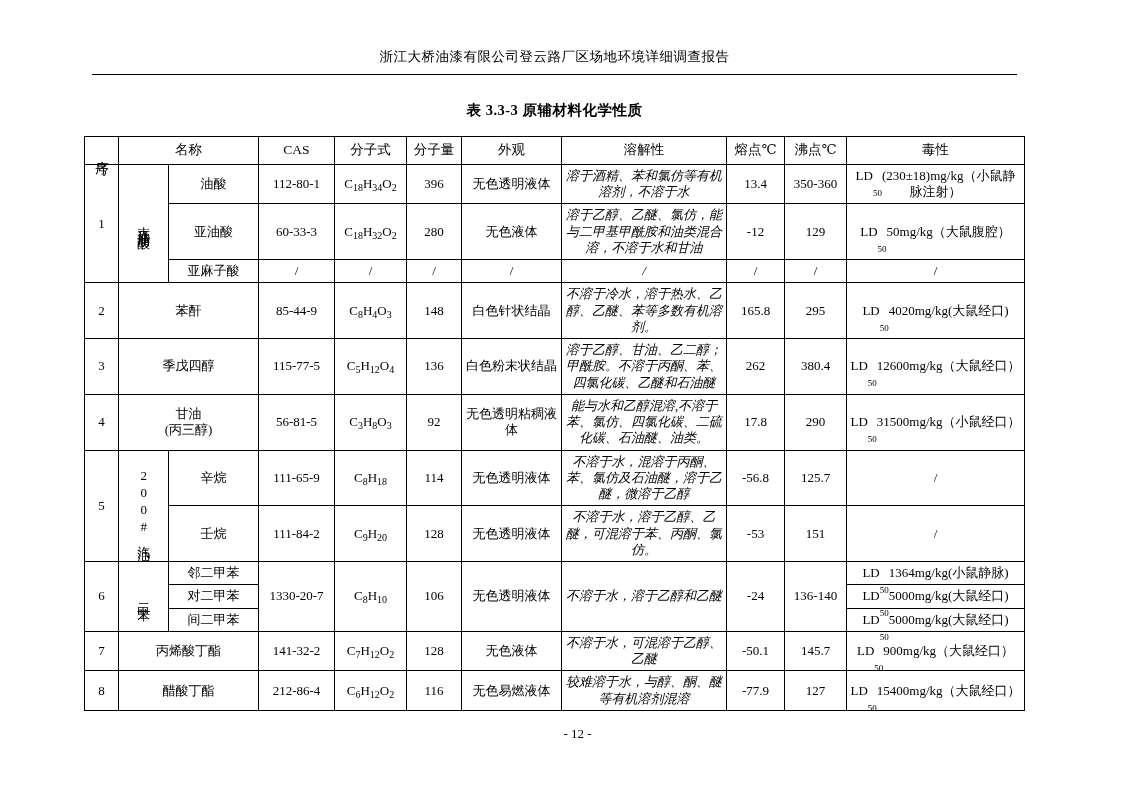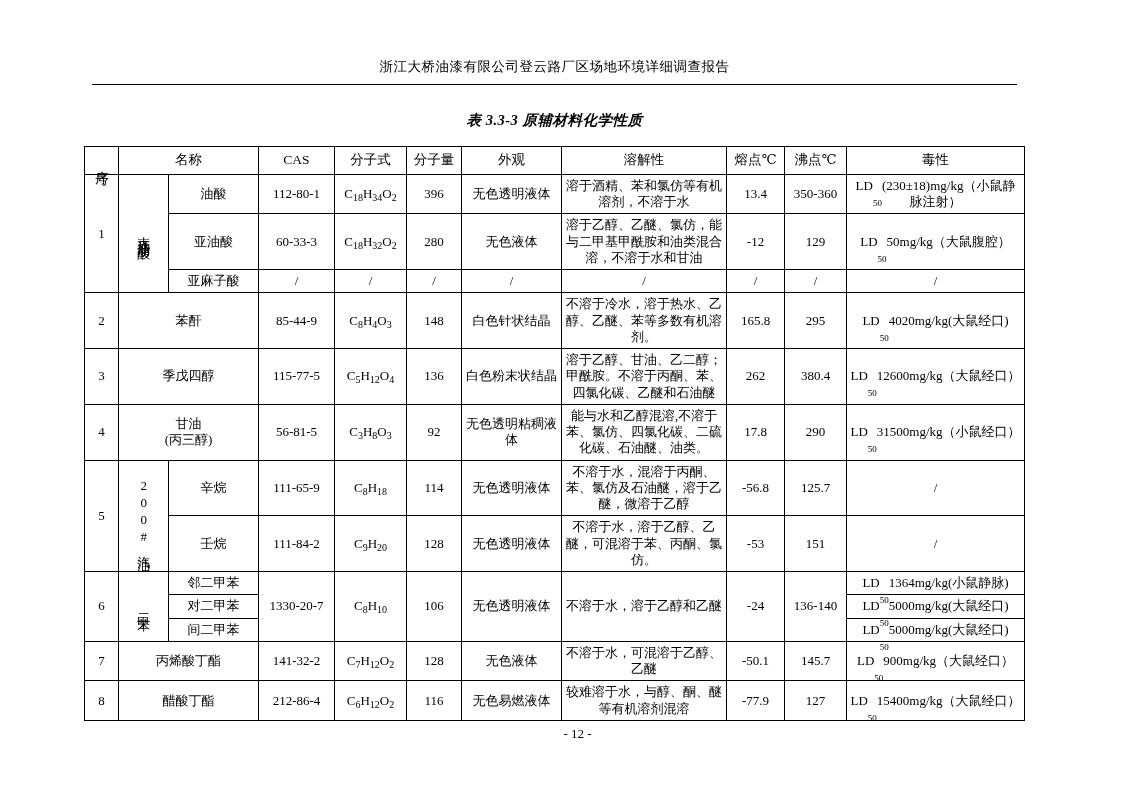--- a/index.html
+++ b/index.html
@@ -13,40 +13,39 @@
     font-family: "Liberation Serif", "DejaVu Serif", serif;
     color: #000000;
     position: relative;
     overflow: hidden;
   }
   .page {
     position: relative;
     width: 1109px;
     height: 794px;
     box-sizing: border-box;
-    padding: 10px 60px;
+    padding: 0 60px;
   }
   .header {
     text-align: center;
     font-size: 13.5px;
     padding-top: 48px;
     letter-spacing: 0.5px;
   }
   .header-rule {
     border-bottom: 1px solid #000;
     margin: 8px 32px 0 32px;
   }
   .table-title {
     text-align: center;
     font-weight: bold;
     font-size: 14.5px;
     margin-top: 26px;
     margin-bottom: 10px;
     letter-spacing: 0.5px;
-    font-style: italic;
   }
   table.mat {
     border-collapse: collapse;
     margin: 16px auto;
     width: 940px;
     table-layout: fixed;
   }
   table.mat td, table.mat th {
     border: 1px solid #000000;
     font-size: 13px;
@@ -69,20 +68,21 @@
     display: inline-block;
     white-space: nowrap;
   }
   .tight {
     font-size: 12.5px;
   }
   .solu {
     text-align: center;
     font-size: 12.5px;
     line-height: 1.3;
+    font-style: italic;
   }
   .tox {
     text-align: left;
     font-size: 12.5px;
     line-height: 1.35;
     padding-left: 5px;
   }
   .tox-c {
     text-align: center;
     font-size: 12.5px;

